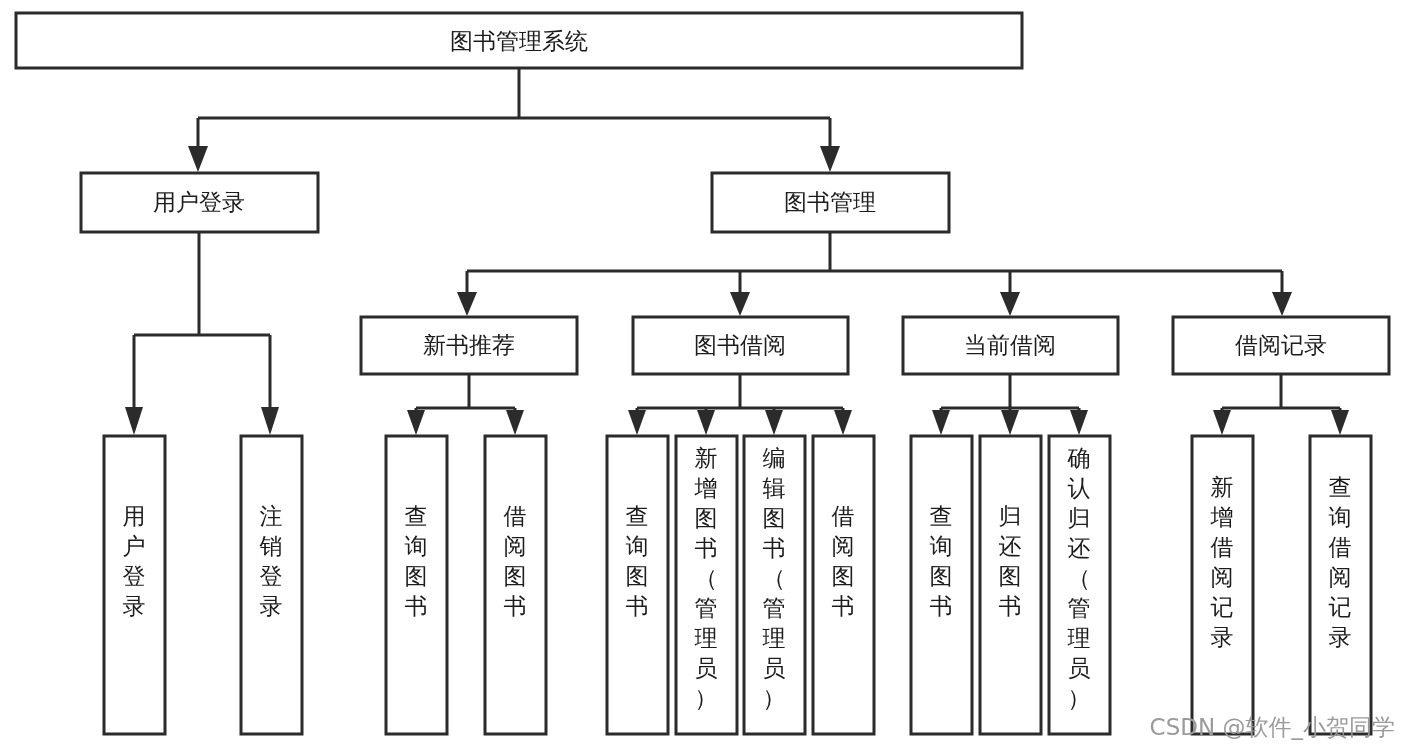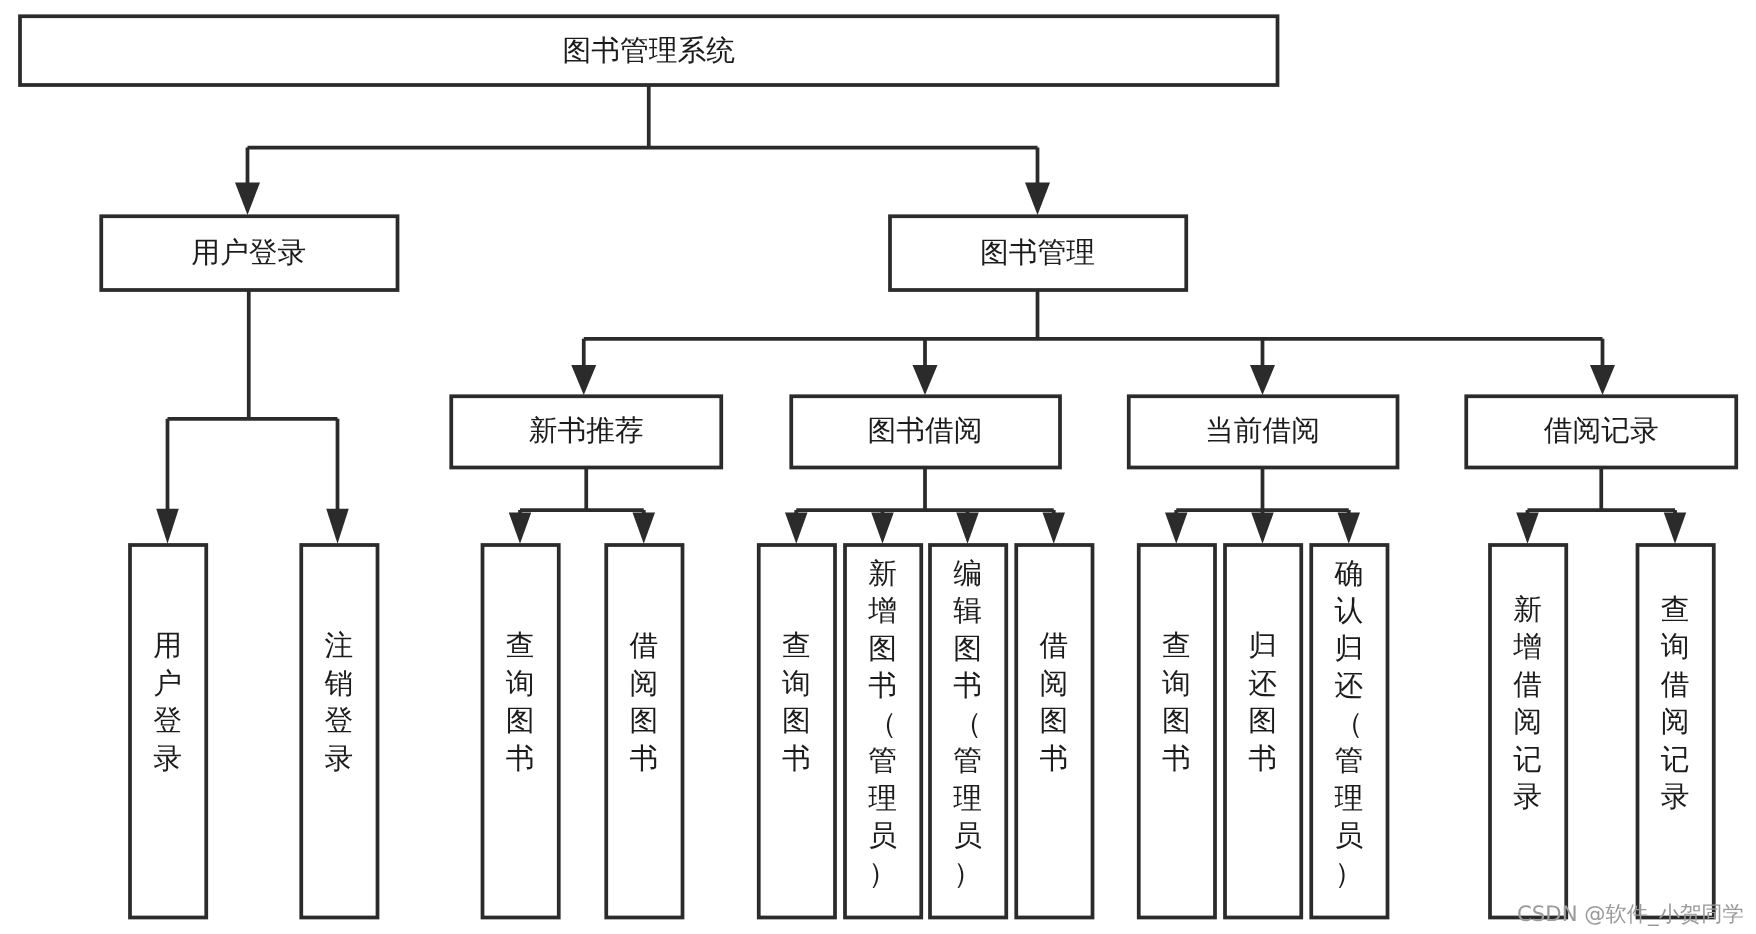--- a/index.html
+++ b/index.html
@@ -51,21 +51,21 @@
     font-family: "DejaVu Sans", "Liberation Sans", sans-serif;
     font-size: 23px;
     fill: #1c1c1c;
     text-anchor: middle;
   }
   .watermark-text {
     position: absolute;
     right: 10px;
     bottom: 4px;
     font-family: "DejaVu Sans", "Liberation Sans", sans-serif;
-    font-size: 17px;
+    font-size: 23px;
     color: #9a9a9a;
     white-space: nowrap;
     user-select: none;
   }
 </style>
 </head>
 <body>
 
 <div id="diagram-root">
 

